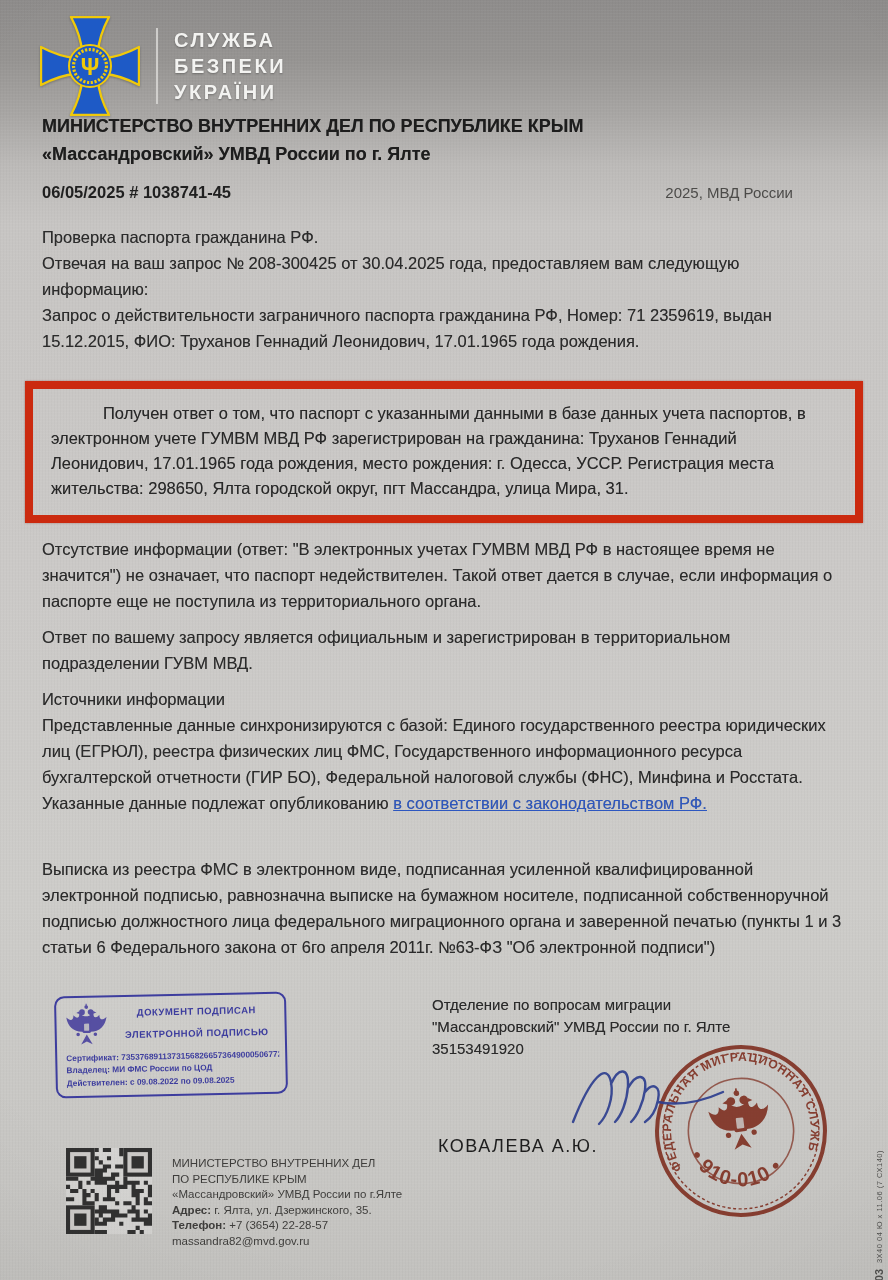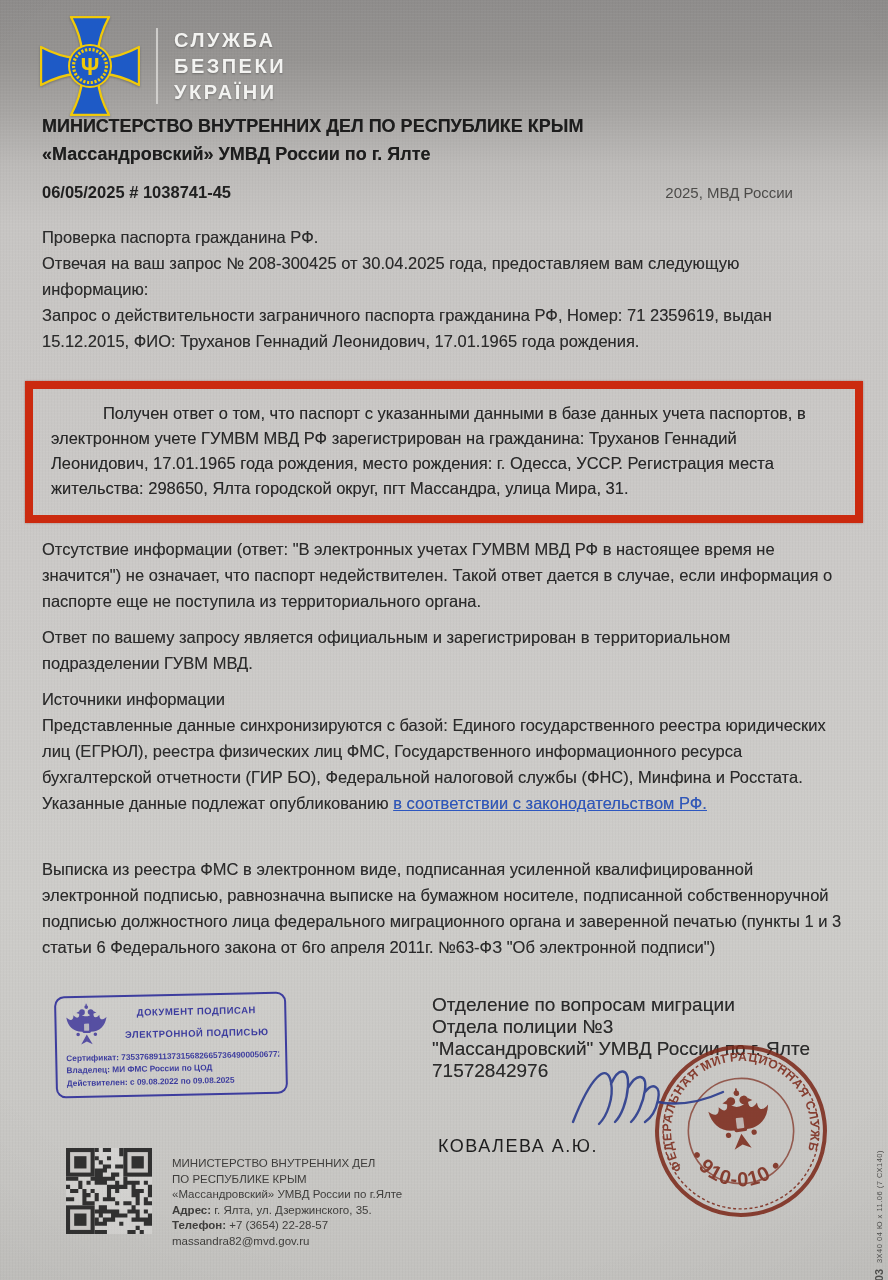--- a/index.html
+++ b/index.html
@@ -43,21 +43,21 @@
   .p6{top:856px;}
   
   .esign{top:994px;left:55px;width:232px;height:102px;box-sizing:border-box;
     border:2.5px solid #3d3d9e;border-radius:10px;color:#3d3d9e;transform:rotate(-1.2deg);
     background:rgba(255,255,255,.06);}
   .esign .eagle{position:absolute;top:5px;left:7px;width:46px;height:46px;color:#4a429e;opacity:.9;}
   .esign-title{margin:10px 6px 0 58px;text-align:center;font-size:9.5px;font-weight:bold;letter-spacing:.5px;line-height:11px;}
   .esign-title .t2{margin-top:11px;}
   .esign-info{position:absolute;left:9px;right:6px;bottom:7px;font-size:8.3px;font-weight:bold;line-height:12.5px;white-space:nowrap;overflow:hidden;}
   
-  .office{top:994px;left:432px;width:420px;font-size:19px;line-height:22px;color:#2a2a2a;z-index:2;text-shadow:0 0 .4px rgba(40,40,40,.45);}
+  .office{top:994px;left:432px;width:420px;font-size:15px;line-height:22px;color:#2a2a2a;z-index:2;text-shadow:0 0 .4px rgba(40,40,40,.45);}
   .signer{top:1136px;left:438px;font-size:18px;font-weight:normal;letter-spacing:1.5px;color:#1e1e1e;z-index:2;}
   .signature{top:1058px;left:565px;width:210px;height:95px;z-index:6;opacity:.92;}
   .round-stamp{top:1044px;left:654px;width:174px;height:174px;color:#7c2a1b;opacity:.87;transform:rotate(-7deg);z-index:5;}
   .round-stamp text{fill:#7c2a1b;font-family:"Liberation Sans",sans-serif;}
   
   .qr{top:1148px;left:66px;width:86px;height:86px;opacity:.88;}
   .footer-block{top:1156px;left:172px;width:290px;font-size:11.5px;line-height:15.5px;color:#3e3d3b;}
   .footer-block .b{font-weight:bold;}
   .edge-text{top:1150px;right:3px;display:flex;flex-direction:column;align-items:center;gap:6px;color:#3a3a38;opacity:.85;z-index:3;}
   .edge-text span{writing-mode:vertical-rl;transform:rotate(180deg);}
@@ -150,23 +150,22 @@
     </div>
     <div class="esign-info">
       <div>Сертификат: 7353768911373156826657364900050677245</div>
       <div>Владелец: МИ ФМС России по ЦОД</div>
       <div>Действителен: с 09.08.2022 по 09.08.2025</div>
     </div>
   </div>
 
   <div class="abs office">
     <div>Отделение по вопросам миграции</div>
-    <div>Отдела полиции №3</div>
     <div>"Массандровский" УМВД России по г. Ялте</div>
-    <div>71572842976</div>
+    <div>35153491920</div>
   </div>
 
   <svg class="abs signature" viewBox="0 0 210 95">
     <path d="M8 64 C26 18 42 4 46 24 C49 40 42 58 34 66 M46 26 C54 8 64 10 63 28 C62 44 56 58 50 64 M63 30 C72 14 82 16 80 32 C78 46 72 58 66 64 M80 34 C88 24 96 28 93 42 C91 52 86 60 80 64 M93 44 C114 48 136 44 158 34" fill="none" stroke="#2e3f8f" stroke-width="2.4" stroke-linecap="round"></path>
   </svg>
 
   <svg class="abs round-stamp" viewBox="0 0 172 172">
     <defs>
       <path id="rs-top" d="M 24,116 A 69,69 0 1 1 148,116"></path>
       <path id="rs-bot" d="M 32,102 A 57,57 0 0 0 140,102"></path>

